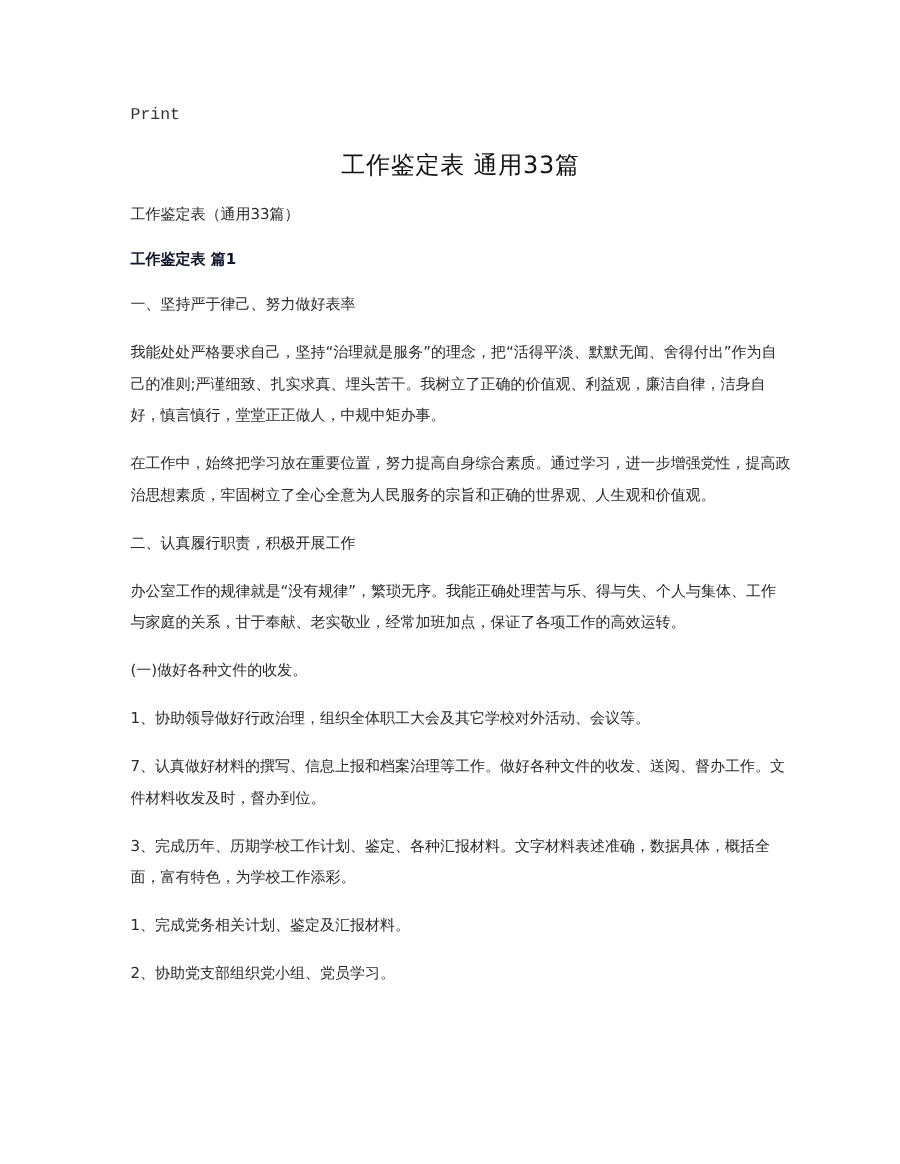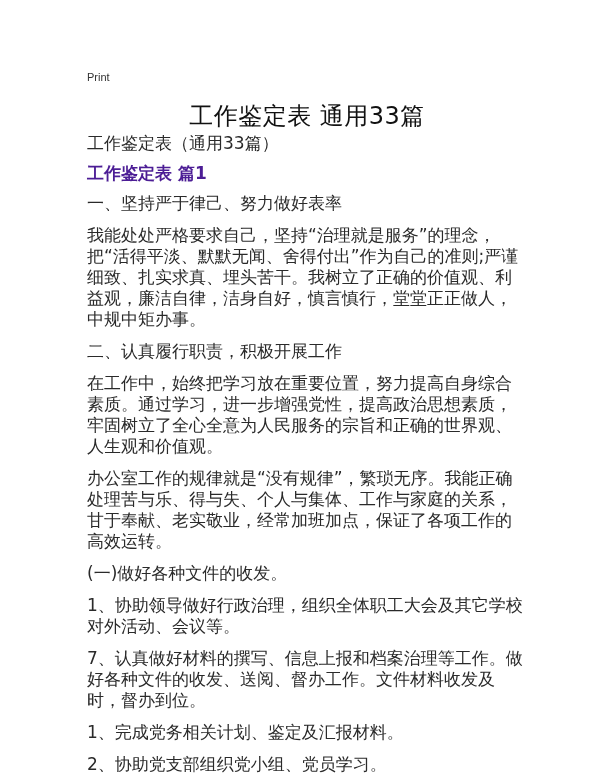--- a/index.html
+++ b/index.html
@@ -1,41 +1,42 @@
 <!DOCTYPE html>
 <html><head>
 <meta charset="utf-8">
 <style>
   html, body { margin: 0; padding: 0; background: #ffffff; }
   body { width: 600px; height: 776px; overflow: hidden; position: relative;
          font-family: "DejaVu Sans", sans-serif; color: #222; }
   .page { position: absolute; left: 87px; top: 0; width: 440px; }
-  .print { position: absolute; top: 71px; left: 0; font-family: Liberation Sans, sans-serif;
+  .print { position: absolute; top: 71px; left: 0; font-family: Liberation Mono, monospace;
            font-size: 11px; color: #333; }
   .title { position: absolute; top: 100px; left: 0; width: 440px; text-align: center;
-           font-size: 24px; color: #111; letter-spacing: 0.5px; }
+           font-size: 16px; color: #111; letter-spacing: 0.5px; }
   .body { position: absolute; top: 133px; left: 0; width: 440px; }
-  p { margin: 0 0 11px 0; font-size: 17px; line-height: 21px; color: #2a2a2a; }
+  p { margin: 0 0 11px 0; font-size: 10px; line-height: 21px; color: #2a2a2a; }
   p.sub { margin-bottom: 9px; }
-  p.h { font-weight: bold; color: #4c1d95; margin-bottom: 9px; }
+  p.h { font-weight: bold; color: #0f172a; margin-bottom: 9px; }
 </style>
 </head>
 <body>
 
 <div class="page">
   <div class="print">Print</div>
   <div class="title">工作鉴定表 通用33篇</div>
   <div class="body">
     <p class="sub">工作鉴定表（通用33篇）</p>
     <p class="h">工作鉴定表 篇1</p>
     <p>一、坚持严于律己、努力做好表率</p>
     <p>我能处处严格要求自己，坚持“治理就是服务”的理念，把“活得平淡、默默无闻、舍得付出”作为自己的准则;严谨细致、扎实求真、埋头苦干。我树立了正确的价值观、利益观，廉洁自律，洁身自好，慎言慎行，堂堂正正做人，中规中矩办事。</p>
+    <p>在工作中，始终把学习放在重要位置，努力提高自身综合素质。通过学习，进一步增强党性，提高政治思想素质，牢固树立了全心全意为人民服务的宗旨和正确的世界观、人生观和价值观。</p>
     <p>二、认真履行职责，积极开展工作</p>
-    <p>在工作中，始终把学习放在重要位置，努力提高自身综合素质。通过学习，进一步增强党性，提高政治思想素质，牢固树立了全心全意为人民服务的宗旨和正确的世界观、人生观和价值观。</p>
     <p>办公室工作的规律就是“没有规律”，繁琐无序。我能正确处理苦与乐、得与失、个人与集体、工作与家庭的关系，甘于奉献、老实敬业，经常加班加点，保证了各项工作的高效运转。</p>
     <p>(一)做好各种文件的收发。</p>
     <p>1、协助领导做好行政治理，组织全体职工大会及其它学校对外活动、会议等。</p>
     <p>7、认真做好材料的撰写、信息上报和档案治理等工作。做好各种文件的收发、送阅、督办工作。文件材料收发及时，督办到位。</p>
+    <p>3、完成历年、历期学校工作计划、鉴定、各种汇报材料。文字材料表述准确，数据具体，概括全面，富有特色，为学校工作添彩。</p>
     <p>1、完成党务相关计划、鉴定及汇报材料。</p>
     <p>2、协助党支部组织党小组、党员学习。</p>
 
   </div>
 </div>
 
 </body></html>

